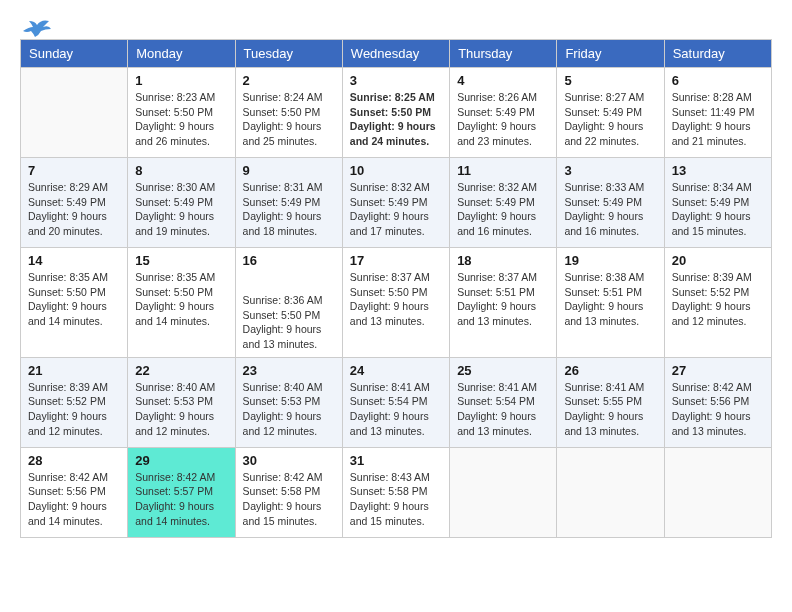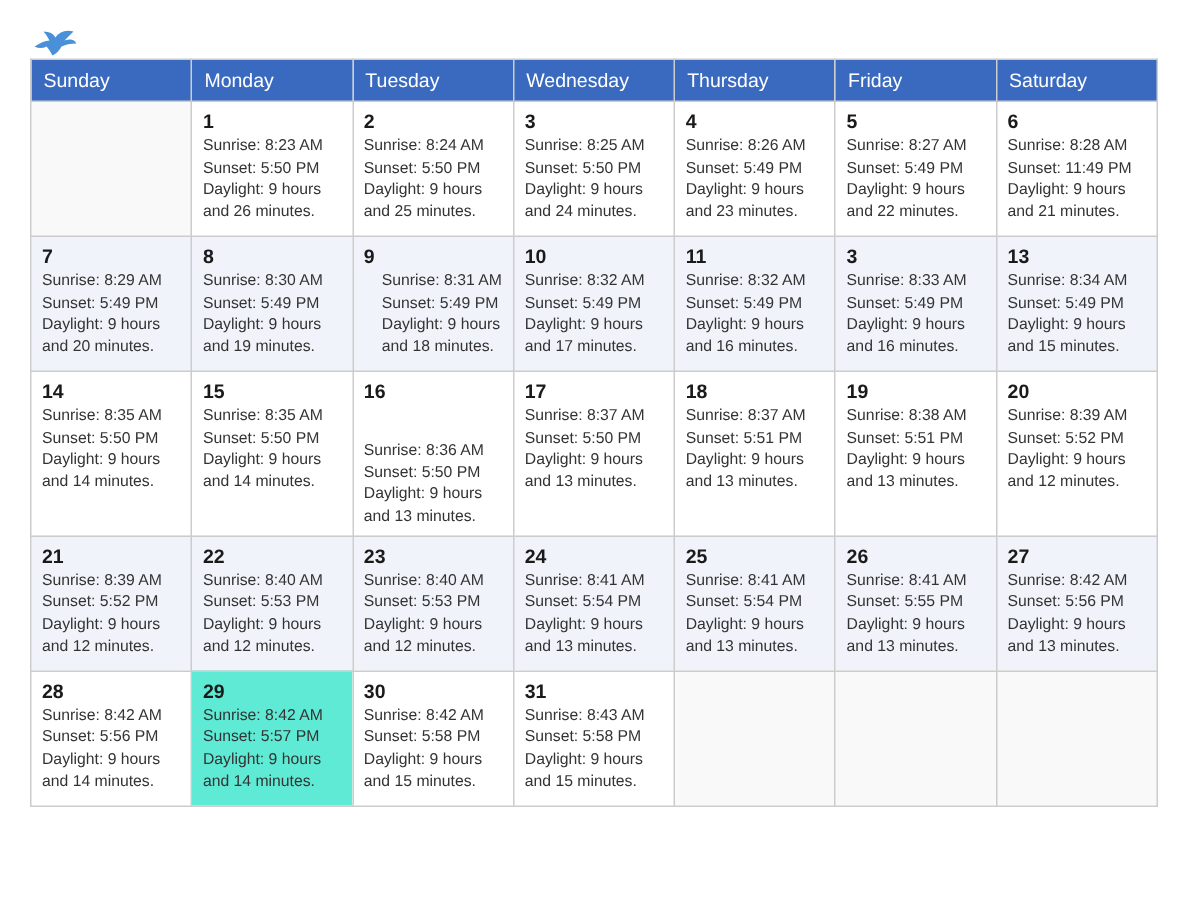--- a/index.html
+++ b/index.html
@@ -102,21 +102,21 @@
         </td>
         <td style="background-color: rgb(255, 255, 255);">
           <span class="day-number">2</span>
           <div class="day-info" style="white-space: pre-line;">Sunrise: 8:24 AM
 Sunset: 5:50 PM
 Daylight: 9 hours
 and 25 minutes.</div>
         </td>
         <td style="background-color: rgb(255, 255, 255);">
           <span class="day-number">3</span>
-          <div class="day-info" style="white-space: pre-line;">Sunrise: 8:25 AM
+          <div class="day-info" style="white-space: pre-line; font-weight: bold;">Sunrise: 8:25 AM
 Sunset: 5:50 PM
 Daylight: 9 hours
 and 24 minutes.</div>
         </td>
         <td style="background-color: rgb(255, 255, 255);">
           <span class="day-number">4</span>
           <div class="day-info" style="white-space: pre-line;">Sunrise: 8:26 AM
 Sunset: 5:49 PM
 Daylight: 9 hours
 and 23 minutes.</div>
@@ -146,21 +146,21 @@
         </td>
         <td style="background-color: rgb(240, 244, 250);">
           <span class="day-number">8</span>
           <div class="day-info" style="white-space: pre-line;">Sunrise: 8:30 AM
 Sunset: 5:49 PM
 Daylight: 9 hours
 and 19 minutes.</div>
         </td>
         <td style="background-color: rgb(240, 244, 250);">
           <span class="day-number">9</span>
-          <div class="day-info" style="white-space: pre-line; margin-left: 12px;">Sunrise: 8:31 AM
+          <div class="day-info" style="white-space: pre-line;">Sunrise: 8:31 AM
 Sunset: 5:49 PM
 Daylight: 9 hours
 and 18 minutes.</div>
         </td>
         <td style="background-color: rgb(240, 244, 250);">
           <span class="day-number">10</span>
           <div class="day-info" style="white-space: pre-line;">Sunrise: 8:32 AM
 Sunset: 5:49 PM
 Daylight: 9 hours
 and 17 minutes.</div>

